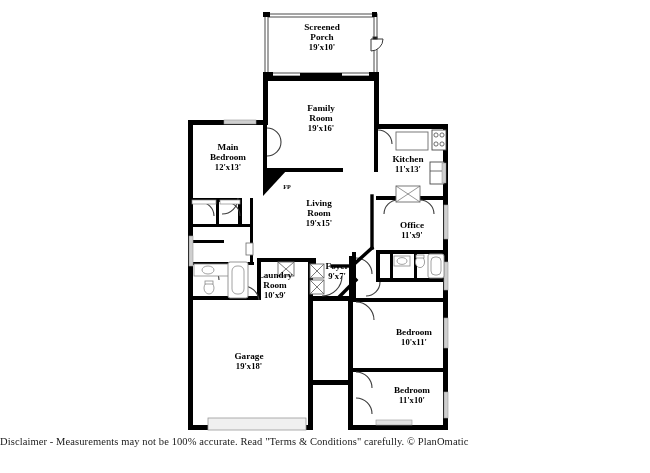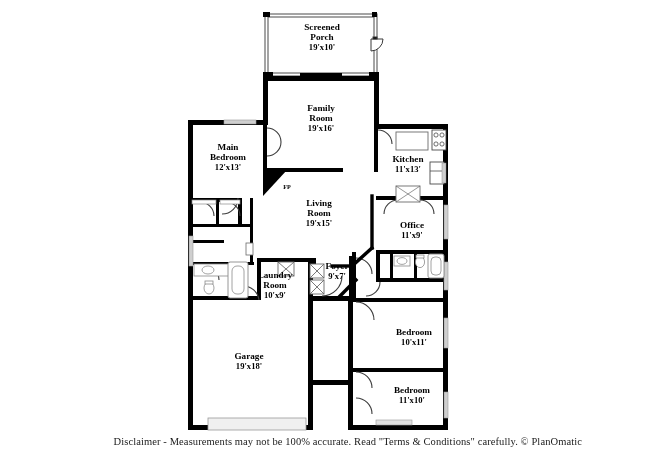--- a/index.html
+++ b/index.html
@@ -23,21 +23,21 @@
   #floorplan-svg {
     display: block;
     width: 650px;
     height: 473px;
   }
   .disclaimer-bar {
     position: absolute;
     left: 0;
     top: 436px;
     width: 582px;
-    text-align: right;
+    text-align: left;
     font-family: "Liberation Serif", serif;
     font-size: 10.5px;
     color: #1a1a1a;
     letter-spacing: 0.1px;
     white-space: nowrap;
   }
   text.rm-label {
     font-family: "Liberation Serif", serif;
     font-weight: bold;
     fill: #000000;

